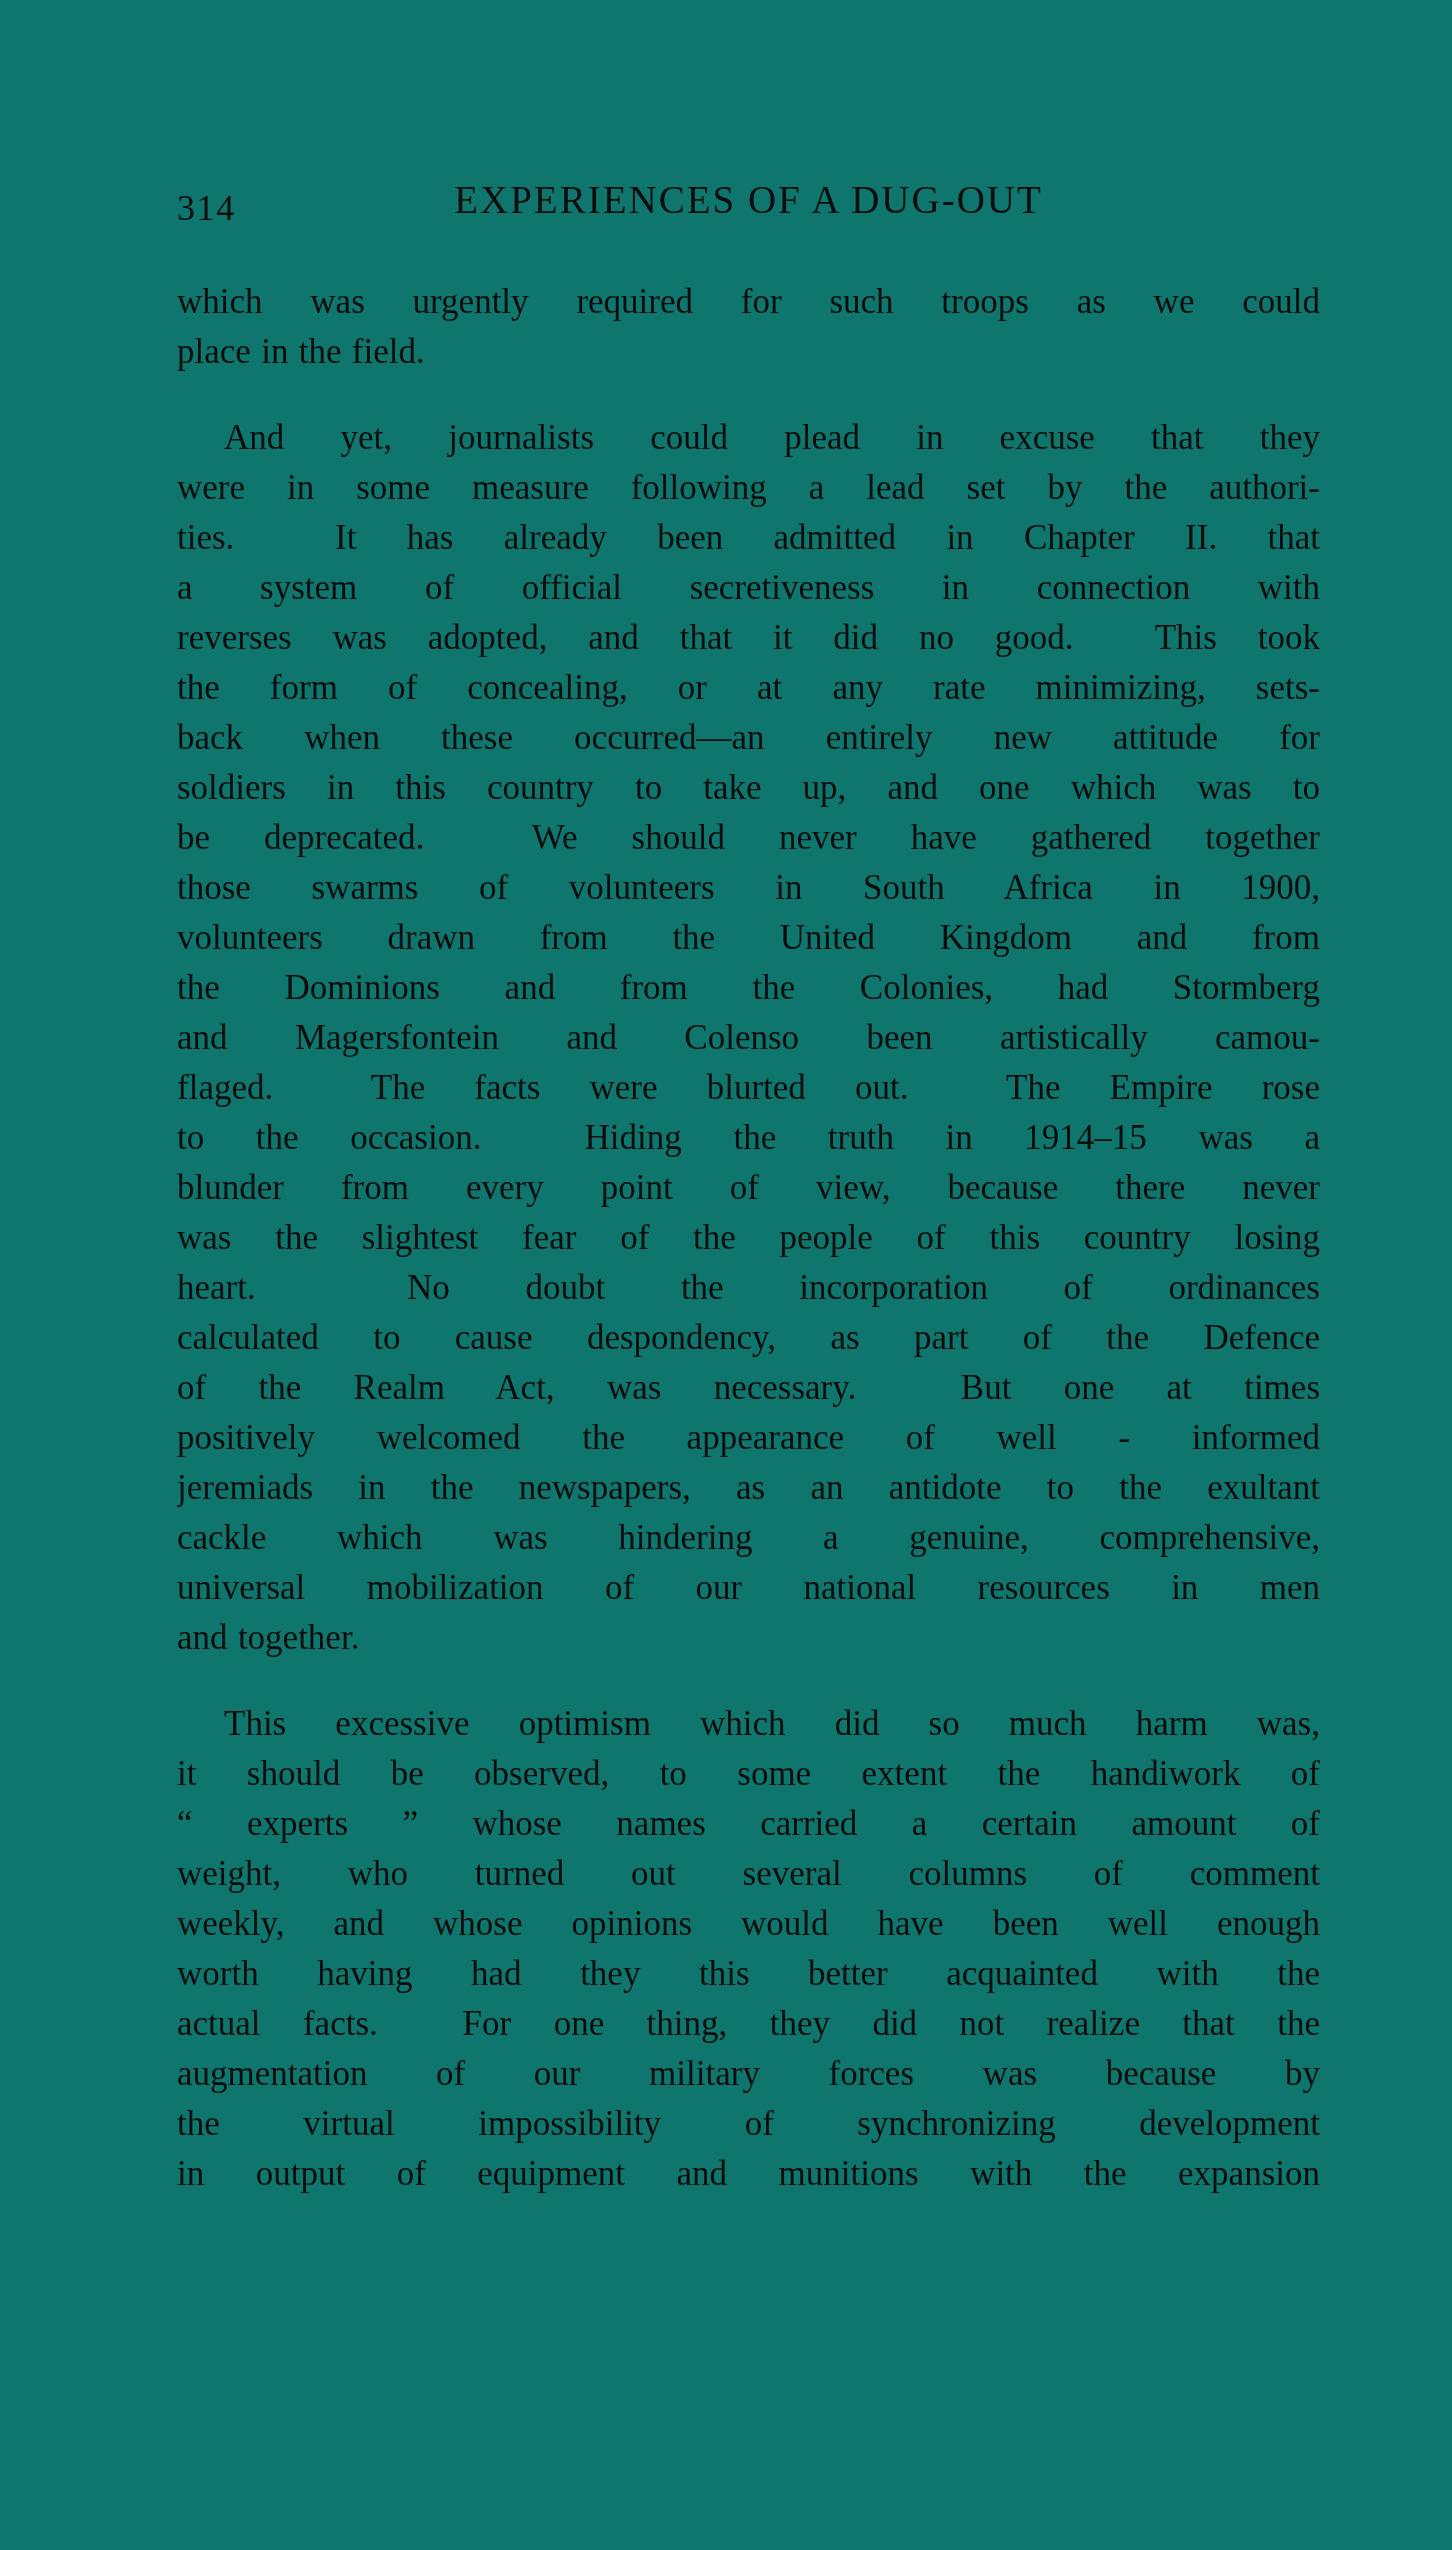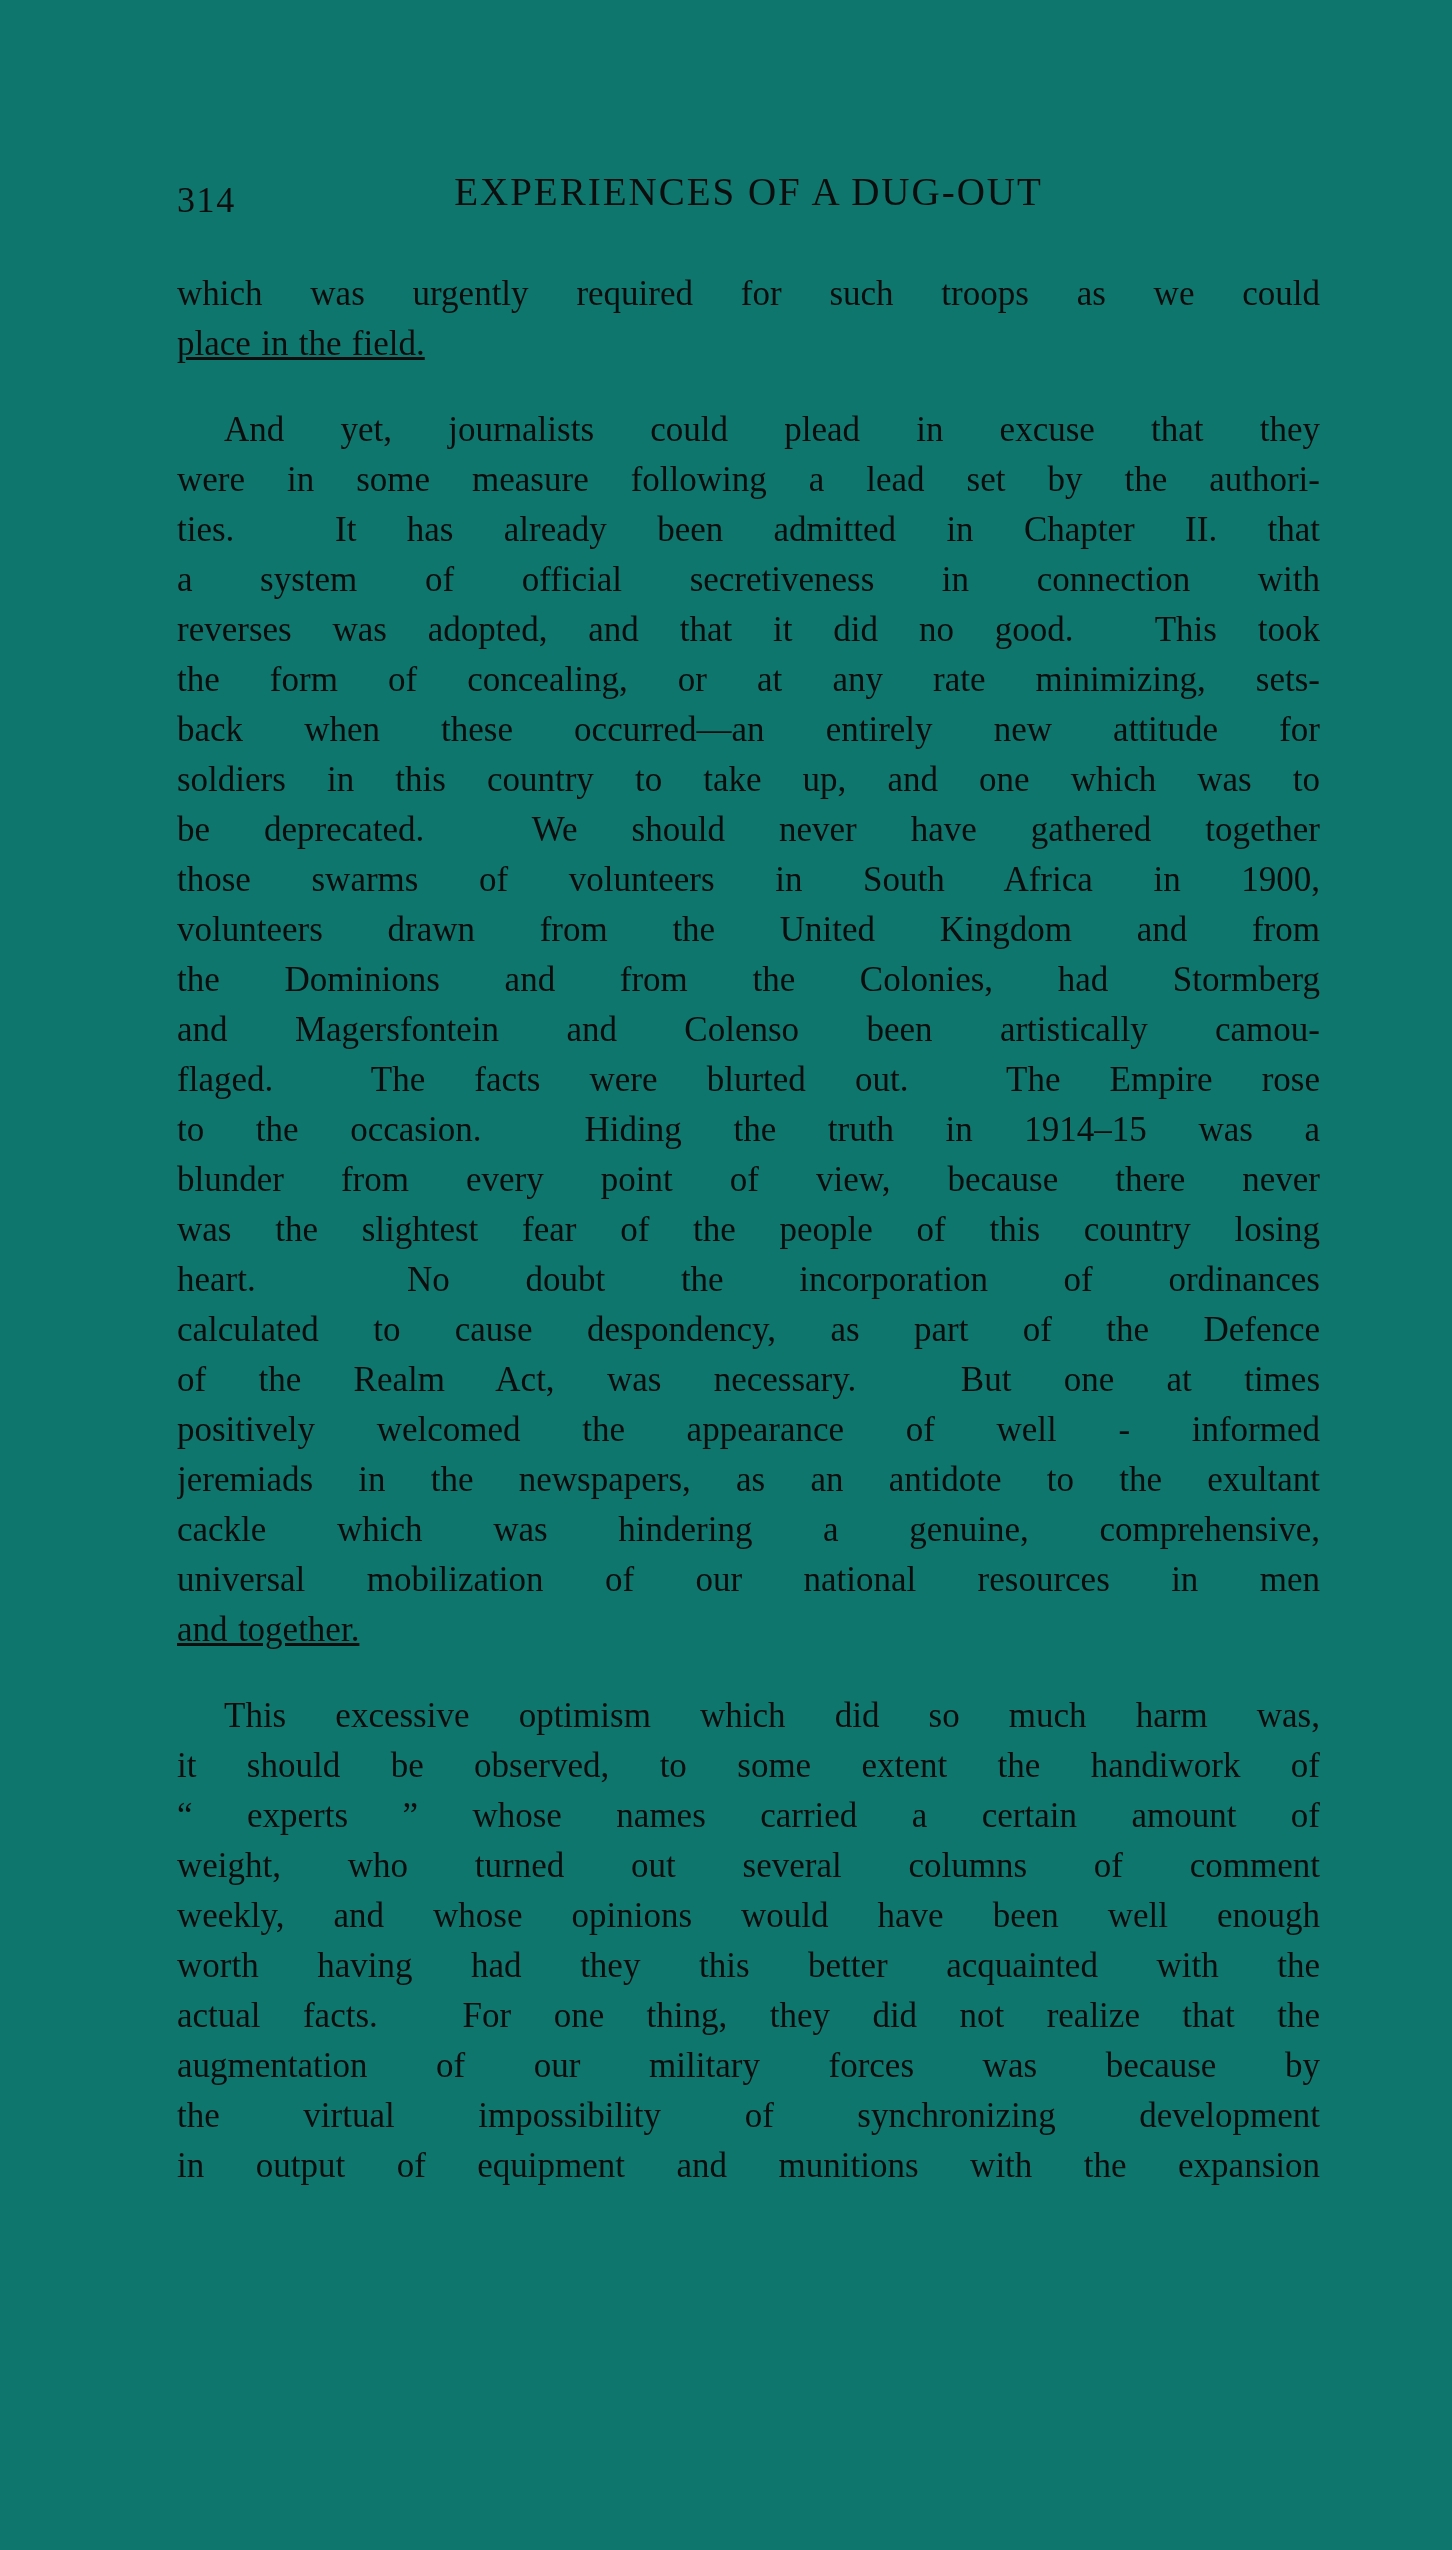--- a/index.html
+++ b/index.html
@@ -27,21 +27,21 @@
     height: 53px;
   }
   .page-number {
     position: absolute;
     left: 0;
     top: 9.7px;
     font-size: 36px;
     letter-spacing: 1.6px;
   }
   .running-title {
-    margin: 0;
+    margin: 8px;
     text-align: center;
     font-size: 39px;
     font-weight: normal;
     letter-spacing: 2px;
     white-space: nowrap;
   }
   .body-text {
     margin-top: 47px;
     font-size: 35px;
     line-height: 50px;
@@ -49,21 +49,20 @@
   }
   .line {
     white-space: pre-wrap;
     text-align: justify;
     text-align-last: justify;
     overflow: hidden;
   }
   .line.para-end {
     text-align: left;
     text-align-last: left;
-    text-decoration: underline;
   }
   .line.indent {
     text-indent: 47px;
     margin-top: 36px;
   }
 </style>
 </head>
 <body>
 
 <div class="page">

